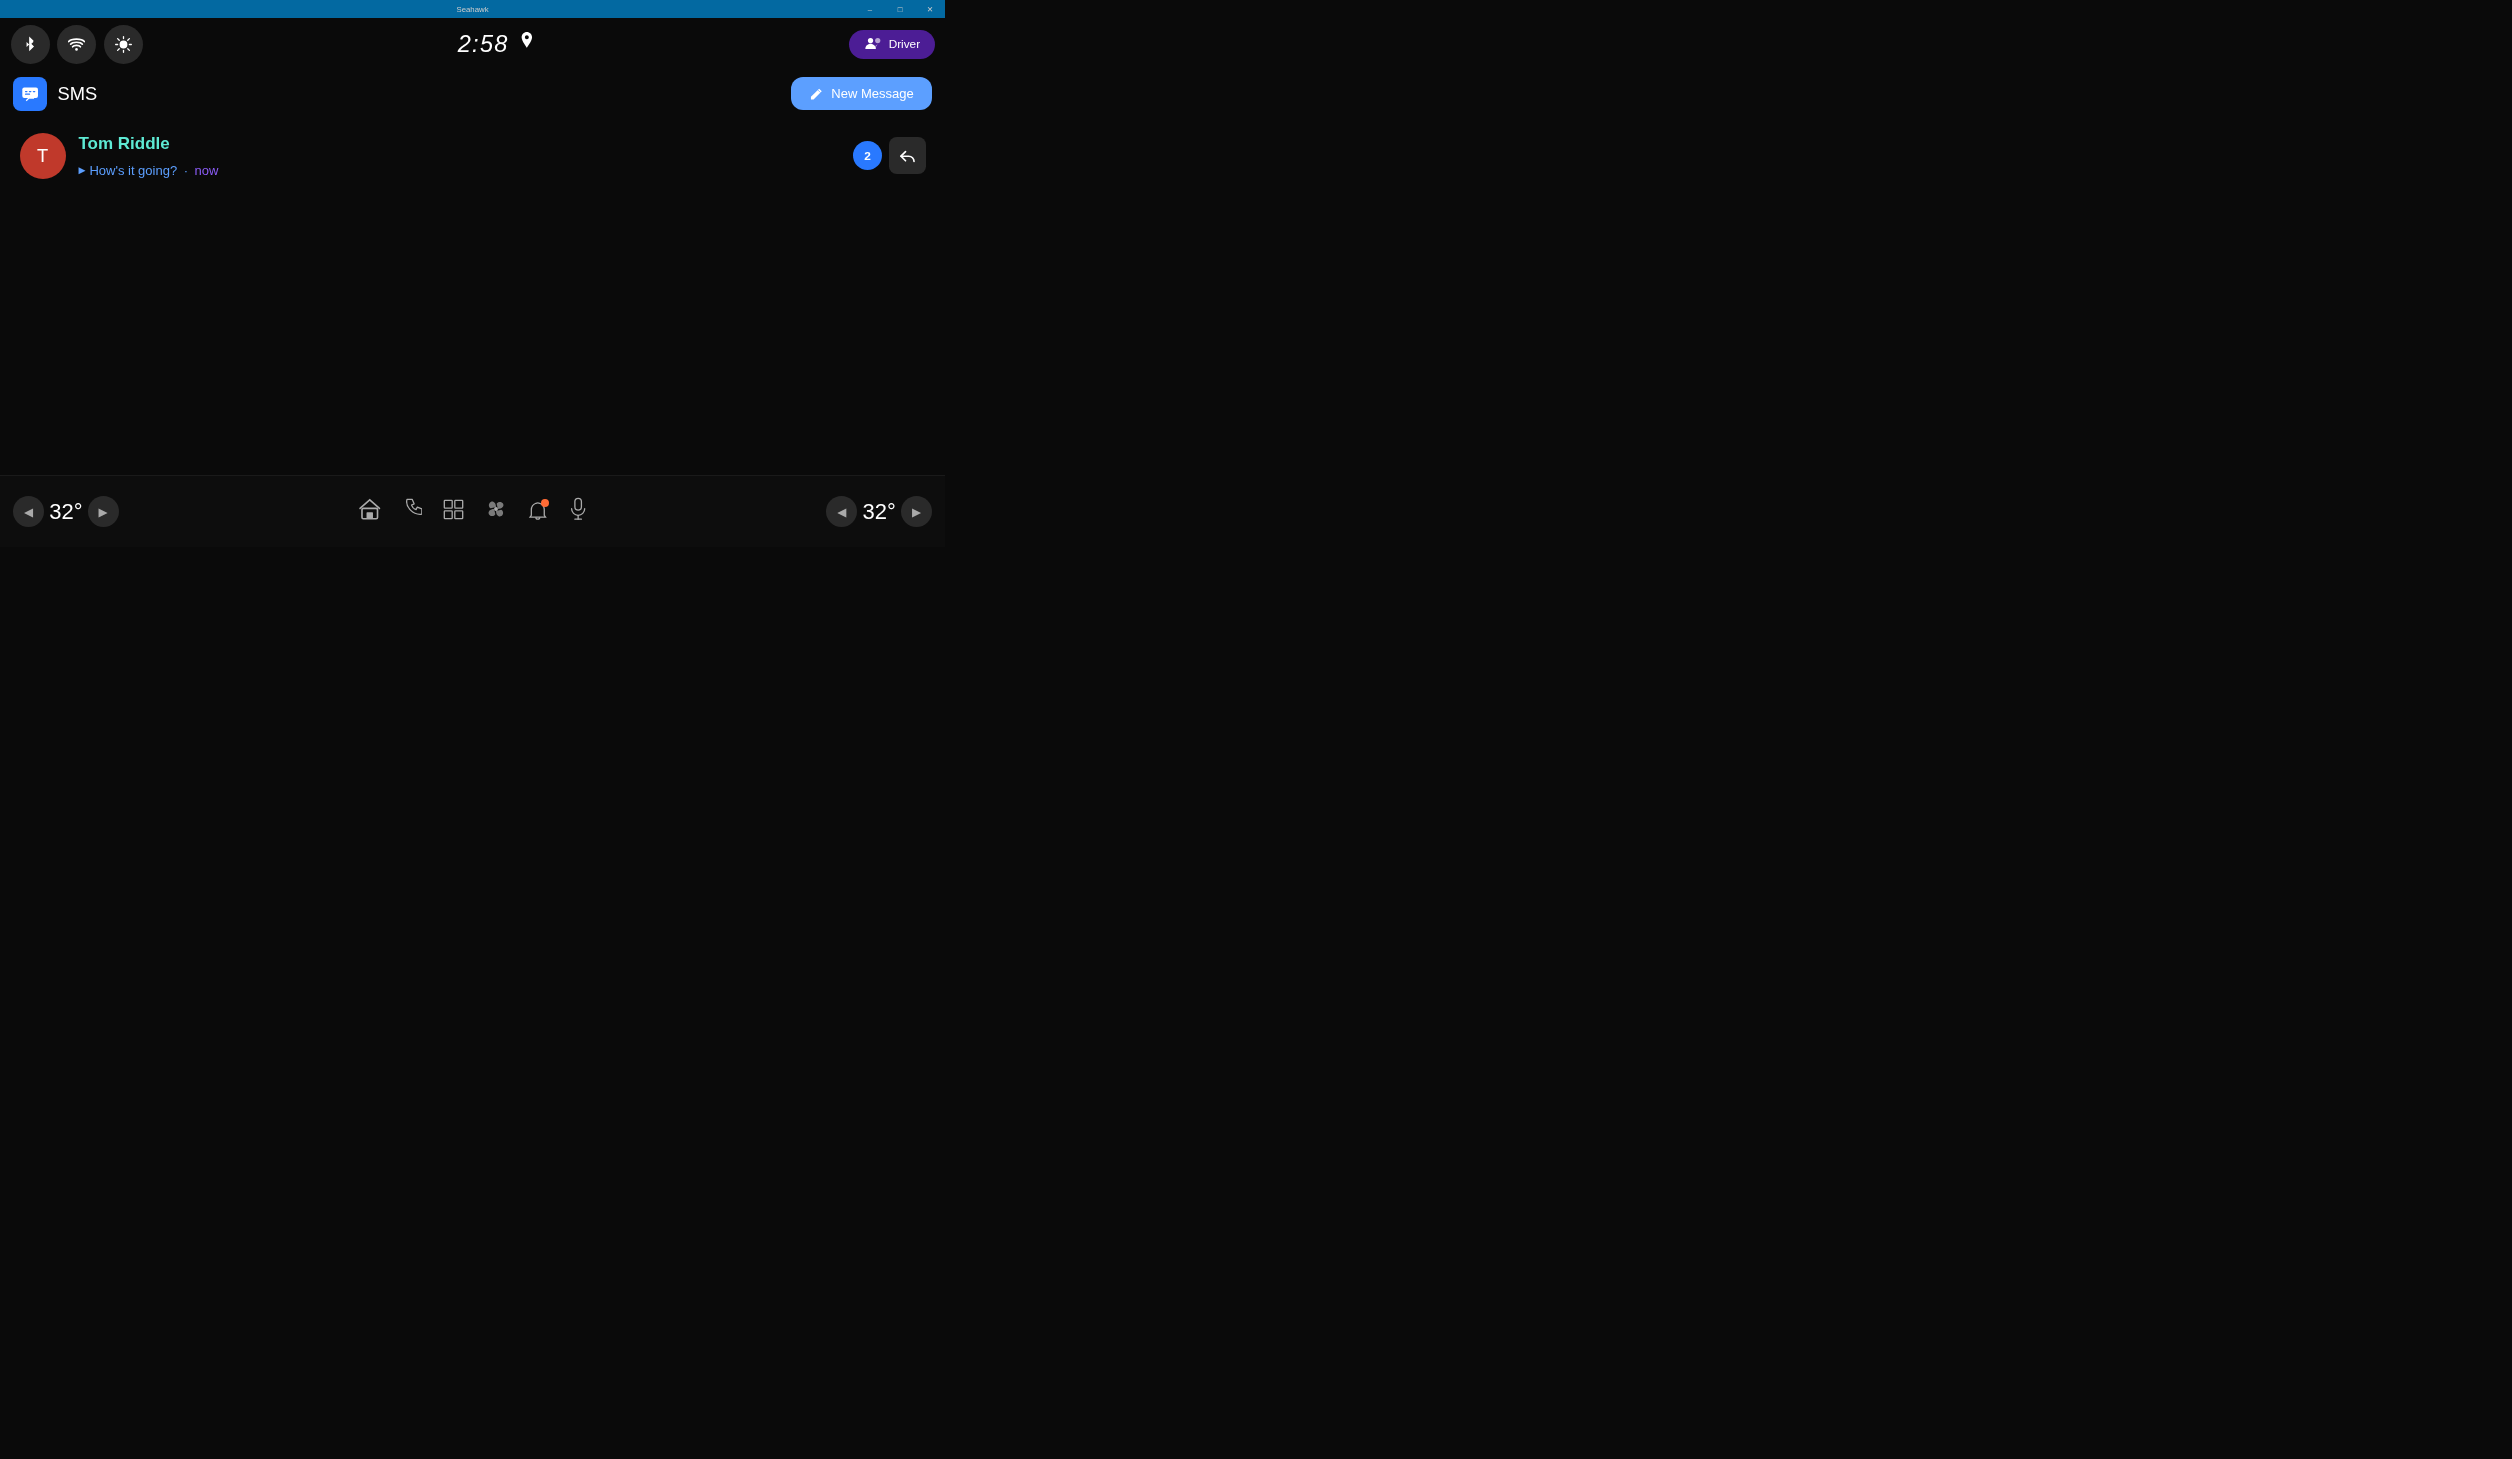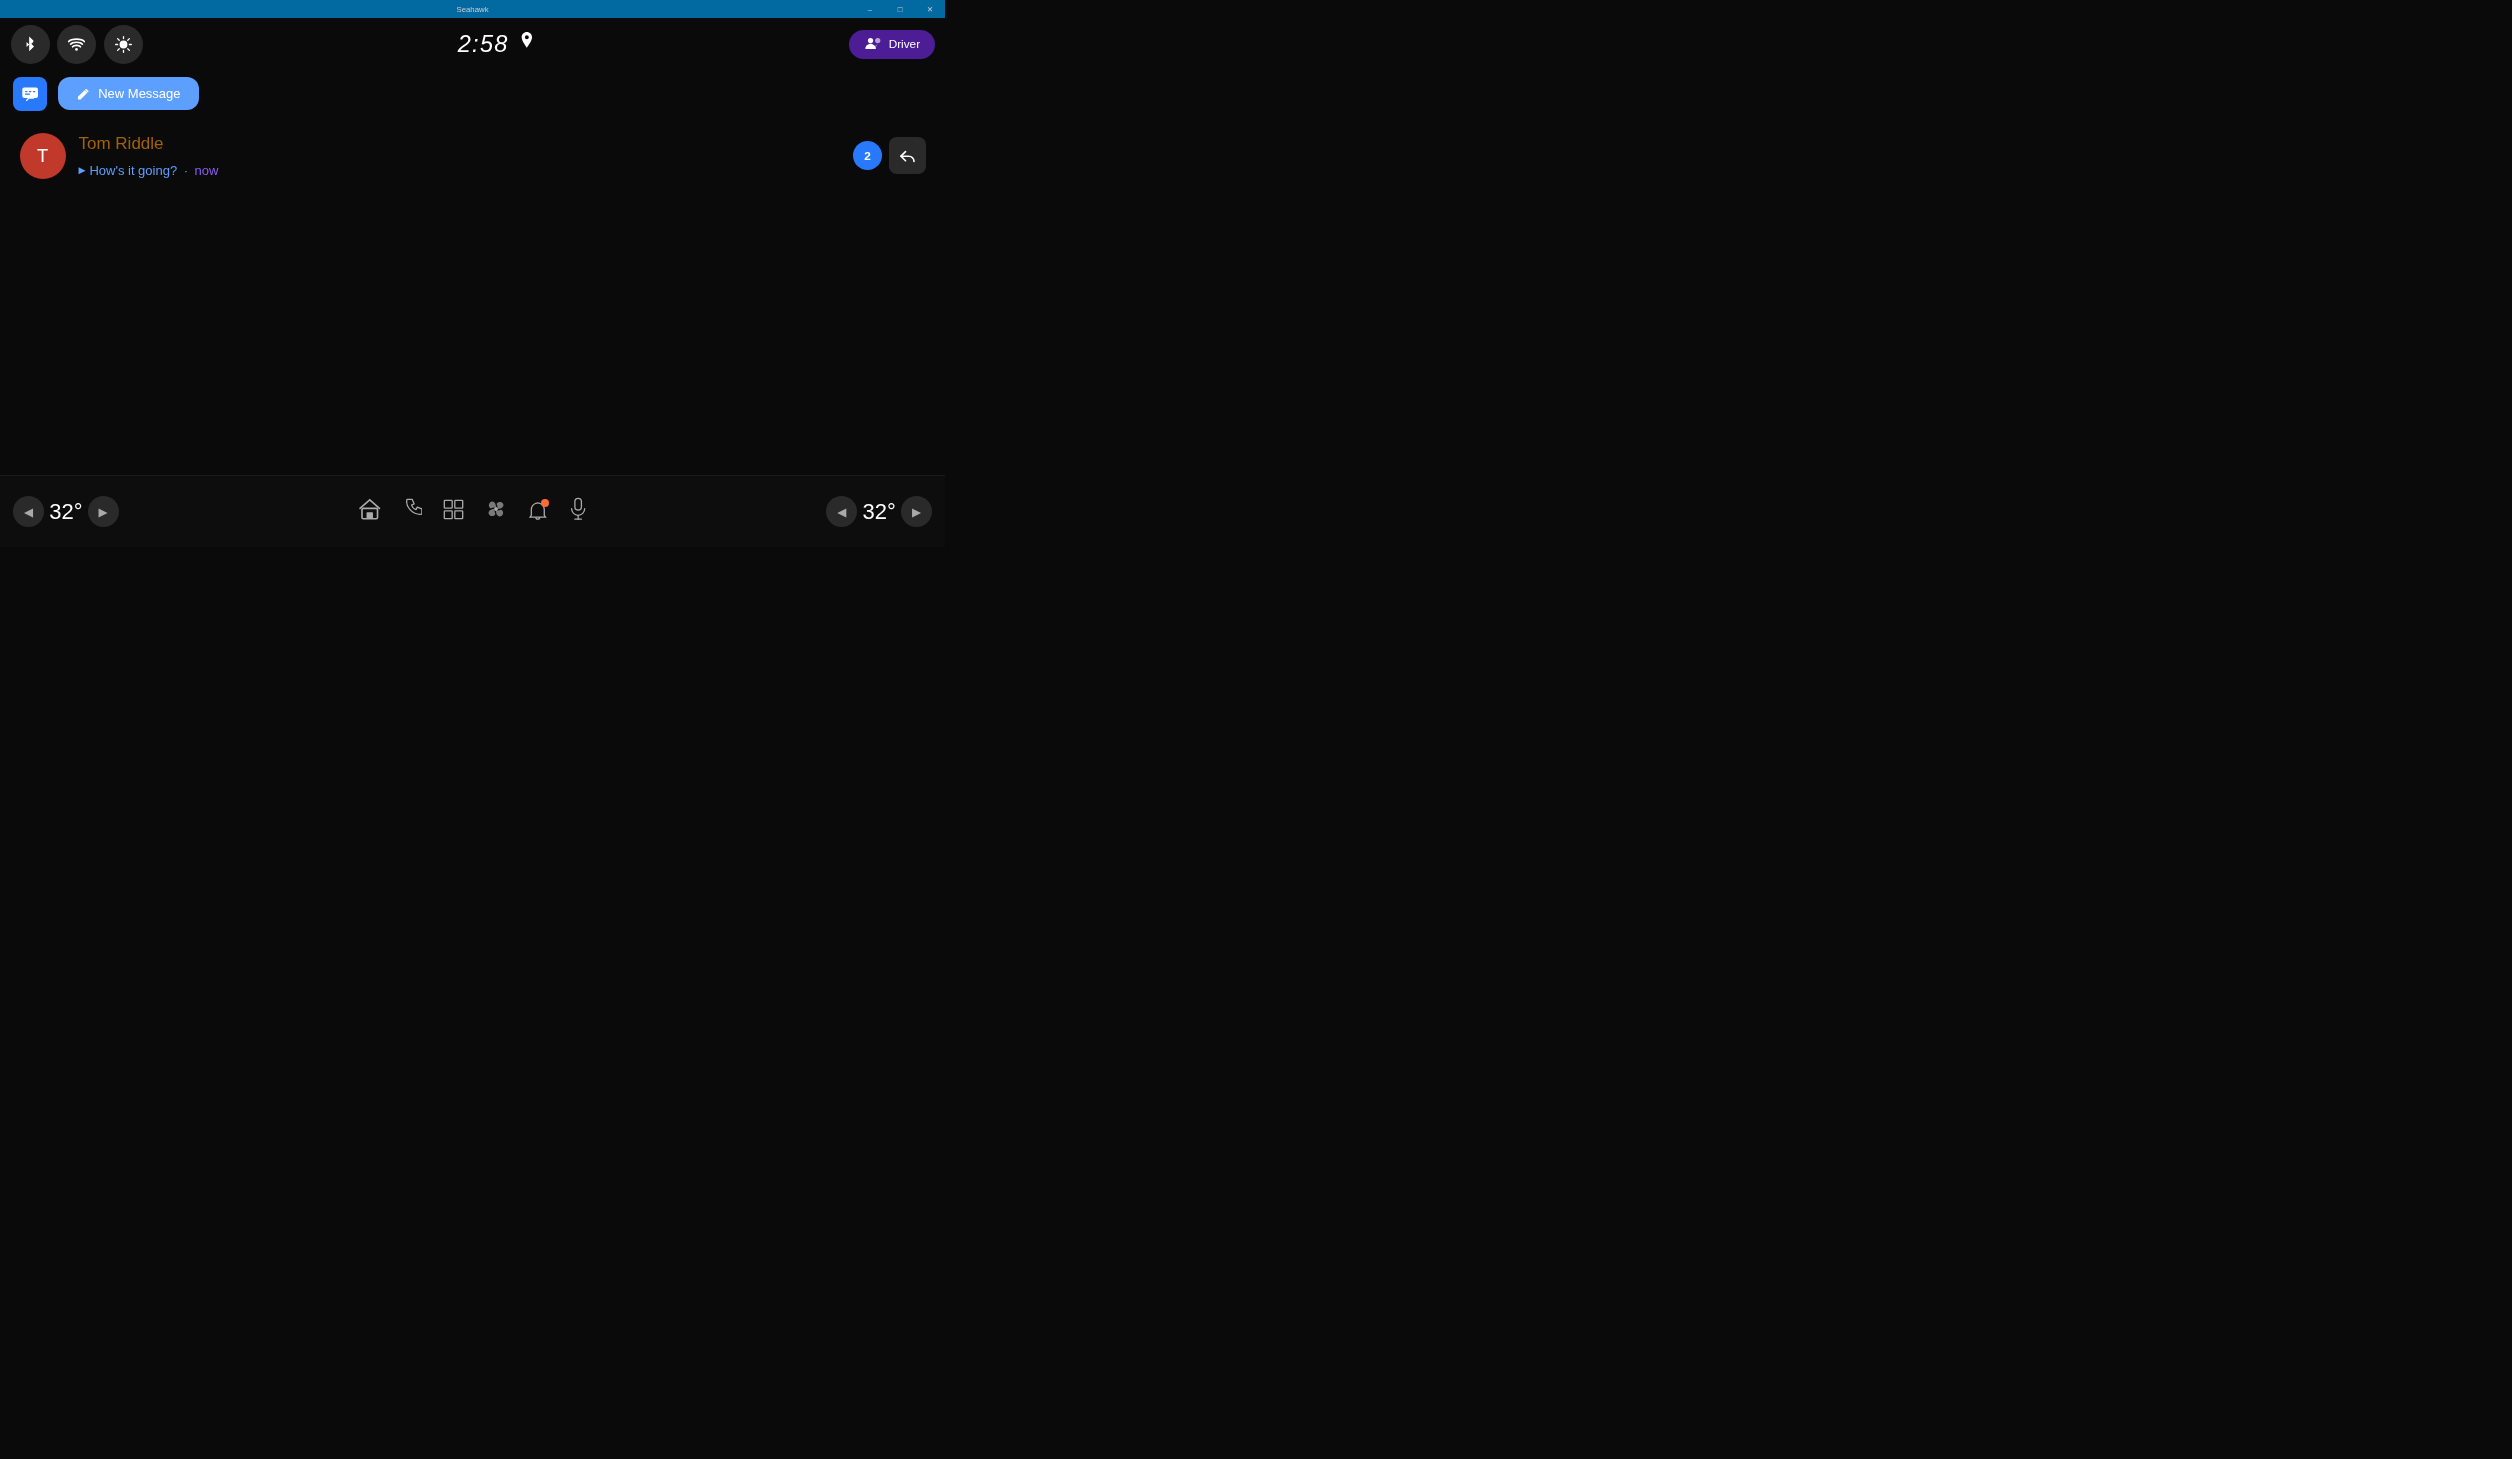--- a/index.html
+++ b/index.html
@@ -168,22 +168,22 @@
       font-weight: 500;
       color: white;
       margin-right: 13px;
       flex-shrink: 0;
     }
     .message-content {
       flex: 1;
     }
     .contact-name {
       font-size: 17px;
-      font-weight: 400;
-      color: #a16207;
+      font-weight: 700;
+      color: #5eead4;
       margin-bottom: 9px;
     }
     .message-preview {
       font-size: 13px;
       color: #5c9fff;
       display: flex;
       align-items: center;
       gap: 3.9px;
     }
     .play-icon {
@@ -373,20 +373,21 @@
   <div class="app-icon">
     <svg width="18.3" height="18.3" viewBox="0 0 28 28" fill="white">
       <rect x="2" y="4" width="24" height="16" rx="3" fill="white"></rect>
       <path d="M8 24l4-4h8" stroke="white" stroke-width="2" fill="none"></path>
       <rect x="6" y="9" width="4" height="2" rx="1" fill="#2979ff"></rect>
       <rect x="12" y="9" width="4" height="2" rx="1" fill="#2979ff"></rect>
       <rect x="18" y="9" width="4" height="2" rx="1" fill="#2979ff"></rect>
       <rect x="6" y="13" width="8" height="2" rx="1" fill="#2979ff"></rect>
     </svg>
   </div>
+  <span class="app-title">SMS</span>
   <button class="new-message-btn">
     <svg width="14.4" height="14.4" viewBox="0 0 22 22" fill="white">
       <path d="M15.5 2.5l4 4L7 19H3v-4L15.5 2.5z" fill="white"></path>
       <path d="M13.5 4.5l4 4" stroke="#5c9fff" stroke-width="1" fill="none"></path>
     </svg>
     <span>New Message</span>
   </button>
 </div>
 
 <div class="message-list">

